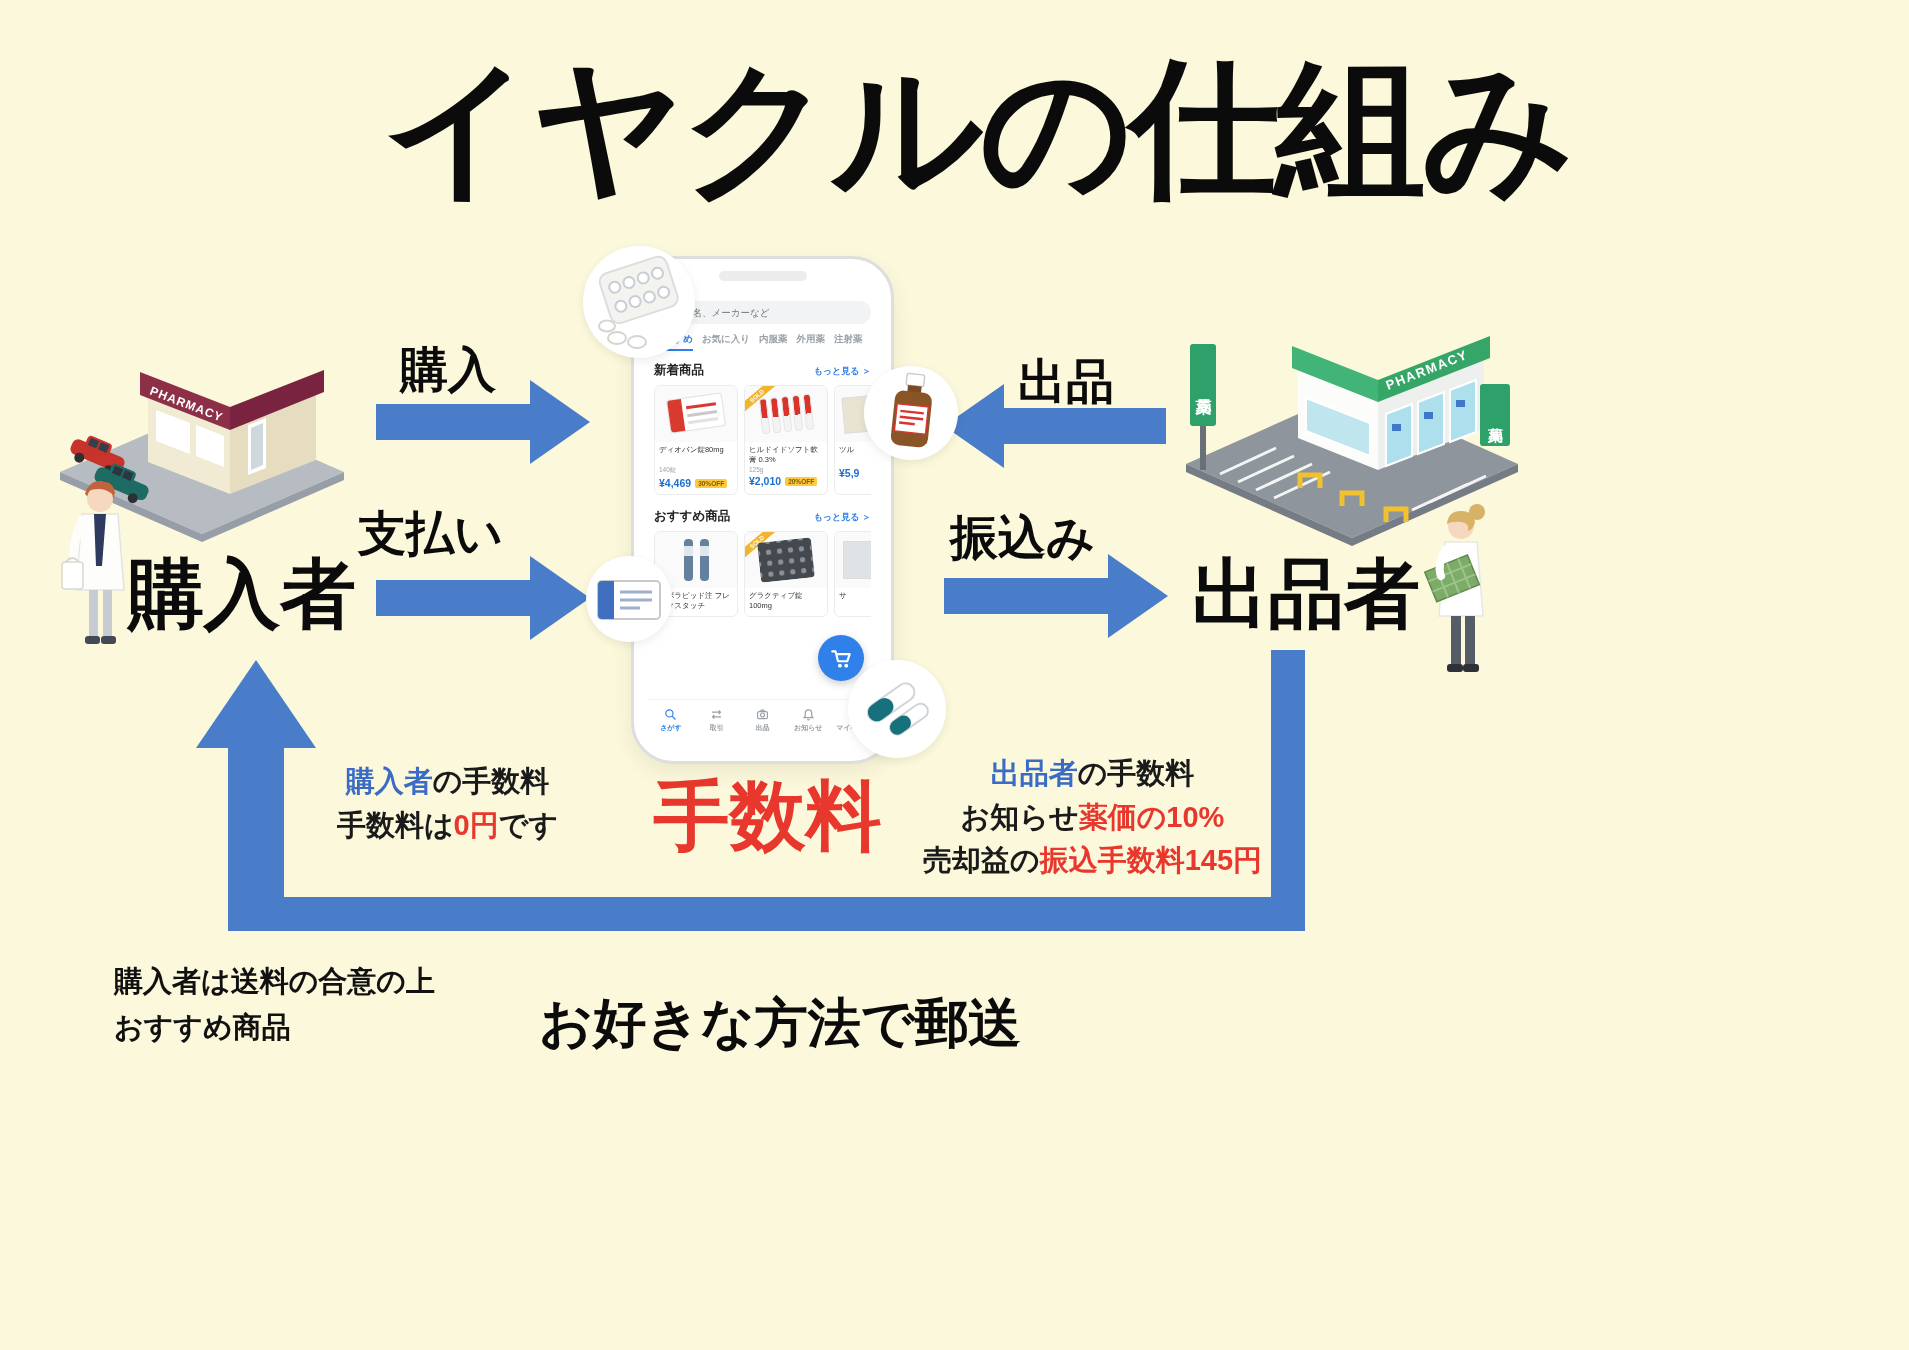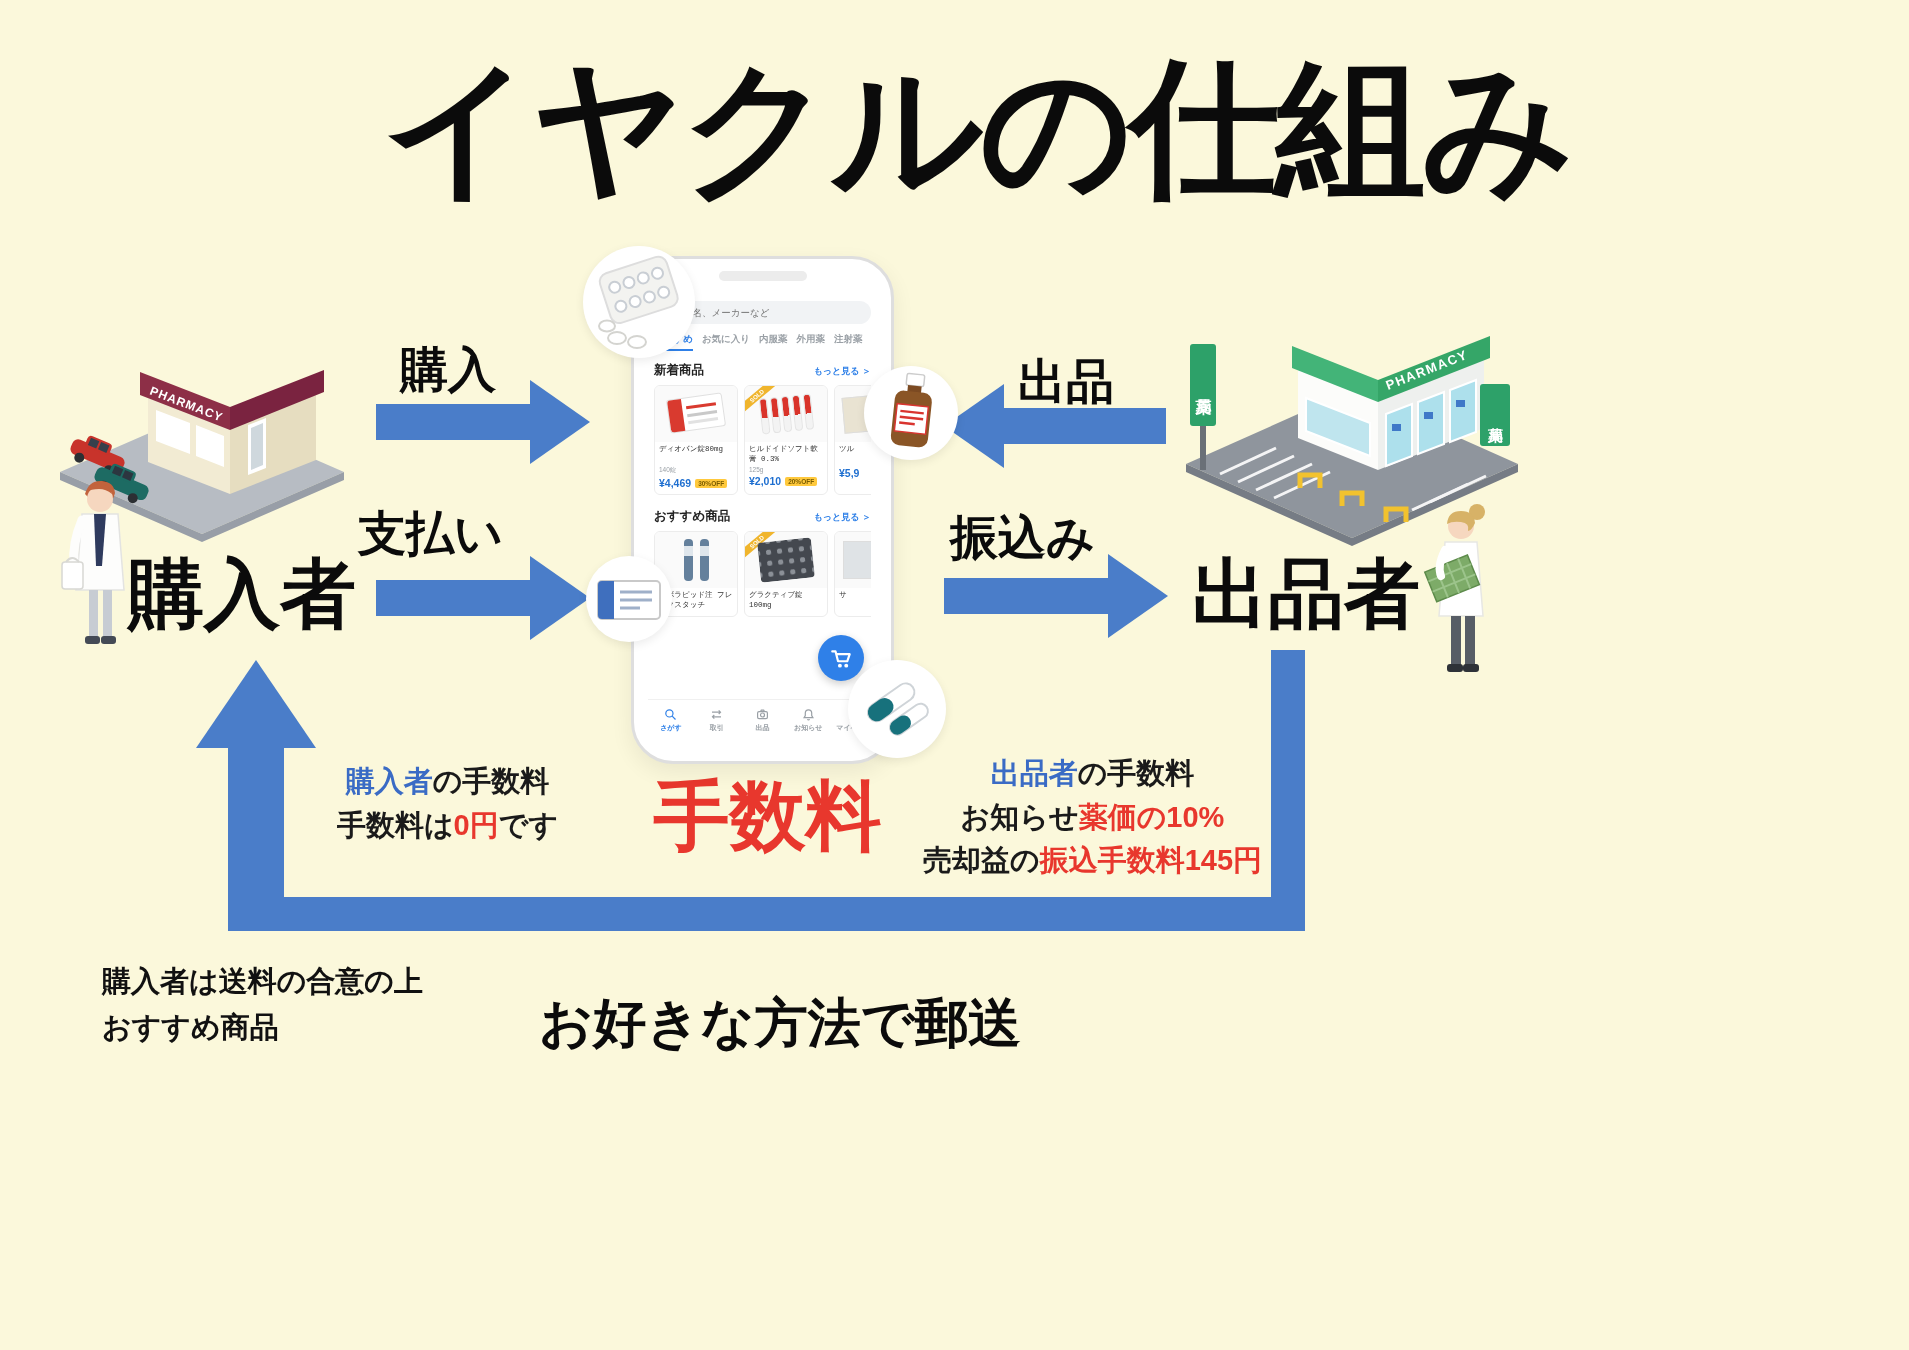--- a/index.html
+++ b/index.html
@@ -39,21 +39,21 @@
   .tab.active{color:var(--accent);border-bottom:2px solid var(--accent);}
   .sec-head{display:flex;justify-content:space-between;align-items:baseline;margin-top:11px;}
   .sec-title{font-size:12.5px;font-weight:900;color:#222;}
   .sec-more{font-size:9px;color:var(--accent);font-weight:700;}
   .cards{display:flex;gap:6px;margin-top:6px;overflow:hidden;}
   .card{flex:0 0 84px;background:#fff;border:1px solid #ececec;border-radius:6px;overflow:hidden;}
   .pimg{position:relative;height:56px;background:#fafafa;overflow:hidden;}
   .ribbon{position:absolute;top:6px;left:-15px;width:54px;transform:rotate(-40deg);
     background:#f0b52d;color:#fff;font-size:6px;font-weight:700;text-align:center;padding:1px 0;}
   .cbody{padding:3px 4px 5px;}
-  .pname{font-size:7.5px;line-height:1.3;height:20px;overflow:hidden;color:#333;font-family:Liberation Mono, monospace;}
+  .pname{font-size:7.5px;line-height:1.3;height:20px;overflow:hidden;color:#333;}
   .pqty{font-size:6.5px;color:#9aa0a6;margin-top:1px;}
   .prow{display:flex;align-items:center;gap:4px;margin-top:2px;}
   .pprice{font-size:10.5px;font-weight:800;color:#1f6fd0;}
   .pbadge{background:#ffc93d;color:#7a5c00;font-size:6.5px;font-weight:800;padding:1px 3px;border-radius:2px;}
   
   .pack-box{width:56px;height:34px;background:#fff;border:1px solid #e0e0e0;border-radius:3px;
     position:relative;transform:rotate(-8deg);margin:10px auto 0;}
   .pack-band{position:absolute;left:0;top:0;bottom:0;width:14px;background:#d93a2f;border-radius:3px 0 0 3px;}
   .pack-lines{position:absolute;left:18px;top:8px;right:6px;height:3px;background:#d93a2f;box-shadow:0 8px 0 #c9c9c9,0 15px 0 #e2e2e2;}
   .supps{display:flex;gap:3px;justify-content:center;padding-top:10px;transform:rotate(-6deg);}
@@ -446,21 +446,21 @@
     <div>
       <span>売却益の</span><span class="r">振込手数料145円</span>
     </div>
   </div>
 
   <div class="rp" style="left:1271px;top:650px;width:34px;height:260px;"></div>
   <div class="rp" style="left:242px;top:897px;width:1063px;height:34px;"></div>
   <div class="rp" style="left:228px;top:746px;width:56px;height:185px;"></div>
   <div class="rp-head-up" style="left:196px;top:660px;"></div>
 
-  <div class="note" style="left:102px;top:958px;">
+  <div class="note" style="left:114px;top:958px;">
     <div>購入者は送料の合意の上</div>
     <div>おすすめ商品</div>
   </div>
 
   <div class="shipping">お好きな方法で郵送</div>
 
 
 </div>
 
 </body></html>

